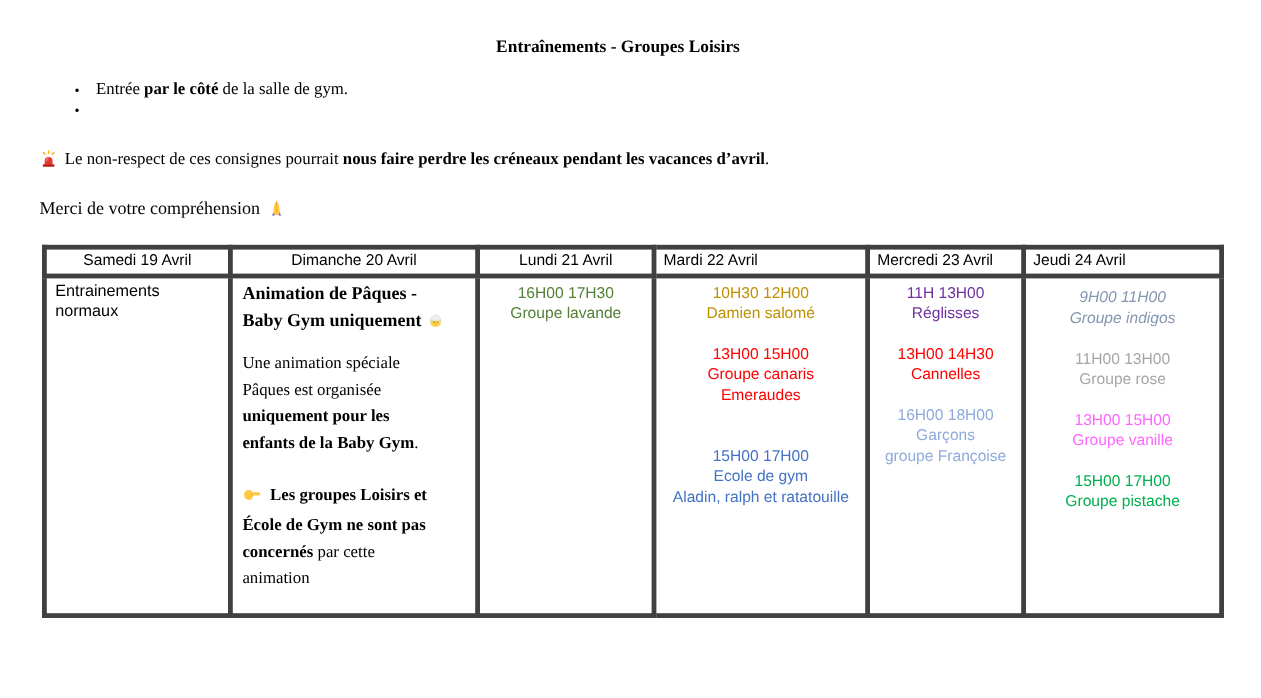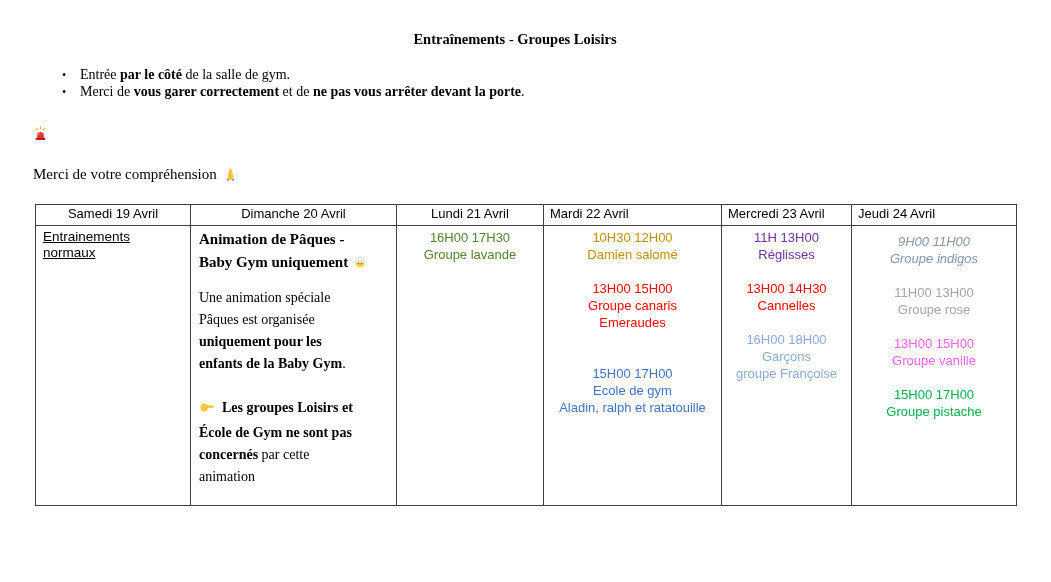--- a/index.html
+++ b/index.html
@@ -11,25 +11,25 @@
   .icon{display:inline-block;vertical-align:-3px;}
   .icon svg{width:15px;height:15px;display:inline-block;}
   .bullets{margin:19px 0 0 62px;font-size:14px;line-height:16.5px;}
   .bullet-row{display:flex;}
   .bullet-marker{width:18px;flex:0 0 18px;font-size:12px;}
   .alert-line{margin:25px 0 0 33px;font-size:14px;line-height:17px;}
   .alert-line .icon{margin-right:6px;}
   .thanks-line{margin:21px 0 0 33px;font-size:15px;line-height:17px;}
   .thanks-line .icon{margin-left:6px;}
   table.sched{margin:18px 0 0 35px;border-collapse:collapse;table-layout:fixed;}
-  table.sched th, table.sched td{border:1px solid #404040;vertical-align:top;overflow:hidden;}
+  table.sched th, table.sched td{border:4px solid #404040;vertical-align:top;overflow:hidden;}
   table.sched th{height:18px;font-weight:normal;font-family:"Liberation Sans", sans-serif;
                  font-size:13px;padding:1px 6px;white-space:nowrap;}
   table.sched td{height:273px;}
-  td.plain-cell{font-family:"Liberation Sans", sans-serif;font-size:13.5px;padding:3px 7px;line-height:16px;text-decoration:underline;}
+  td.plain-cell{font-family:"Liberation Sans", sans-serif;font-size:13.5px;padding:3px 7px;line-height:16px;}
   td.rich-cell{padding:0 8px;font-size:14px;line-height:22px;}
   .p-title{margin:2px 0 0 0;font-weight:bold;font-size:15px;line-height:23px;text-align:left;}
   .p-body1{margin:10px 0 0 0;}
   .p-body2{margin:22px 0 0 0;}
   .rline{white-space:pre;}
   .p-title .icon svg,.p-body2 .icon svg{width:16px;height:16px;}
   td.blocks-cell{font-family:"Liberation Sans", sans-serif;font-size:13px;line-height:17px;
                  text-align:center;padding:3px 2px 0 2px;}
   .blk div{white-space:nowrap;}
 </style>
@@ -39,31 +39,30 @@
 <div class="page">
   <div class="doc-title">Entraînements - Groupes Loisirs</div>
 
   <div class="bullets" id="bullet-list">
       <div class="bullet-row">
         <span class="bullet-marker">•</span>
         <span><span>Entrée </span><span class="b">par le côté</span><span> de la salle de gym.</span></span>
       </div>
       <div class="bullet-row">
         <span class="bullet-marker">•</span>
-        <span><span>Merci de </span><span class="b">vous garer correctement</span><span> et de </span><span class="b">ne pas vous arrêter devant la porte</span><span>.</span></span>
       </div>
     </div>
 
   <div class="alert-line">
     <span class="icon"><svg viewBox="0 0 16 16">
           <path d="M8 0.8 V2.8 M3.3 2.2 L4.8 3.8 M12.7 2.2 L11.2 3.8" stroke="#FFB300" stroke-width="1.2" fill="none" stroke-linecap="round"></path>
           <path d="M4.5 13 V9.8 A3.5 3.5 0 0 1 11.5 9.8 V13 Z" fill="#E53935"></path>
           <path d="M6 10 A2.3 2.6 0 0 1 8 7.3" stroke="#FF8A80" stroke-width="0.9" fill="none"></path>
           <rect x="2.8" y="12.6" width="10.4" height="2.2" rx="0.9" fill="#B71C1C"></rect>
-        </svg></span>
+        </svg></span><span id="alert-text"><span>Le non-respect de ces consignes pourrait </span><span class="b">nous faire perdre les créneaux pendant les vacances d’avril</span><span>.</span></span>
   </div>
 
   <div class="thanks-line">
     <span>Merci de votre compréhension</span><span class="icon"><svg viewBox="0 0 16 16">
           <path d="M3.8 14.4 L6.2 10.4 L6.2 14.4 Z" fill="#7E57C2"></path>
           <path d="M12.2 14.4 L9.8 10.4 L9.8 14.4 Z" fill="#7E57C2"></path>
           <path d="M8 1.3 C9.3 3.5 10.6 5.3 10.6 8.6 L10.6 12.9 L8 14.1 L5.4 12.9 L5.4 8.6 C5.4 5.3 6.7 3.5 8 1.3 Z" fill="#FFC83D"></path>
           <path d="M8 1.6 L8 13.8" stroke="#E6A23C" stroke-width="0.6"></path>
         </svg></span>
   </div>

